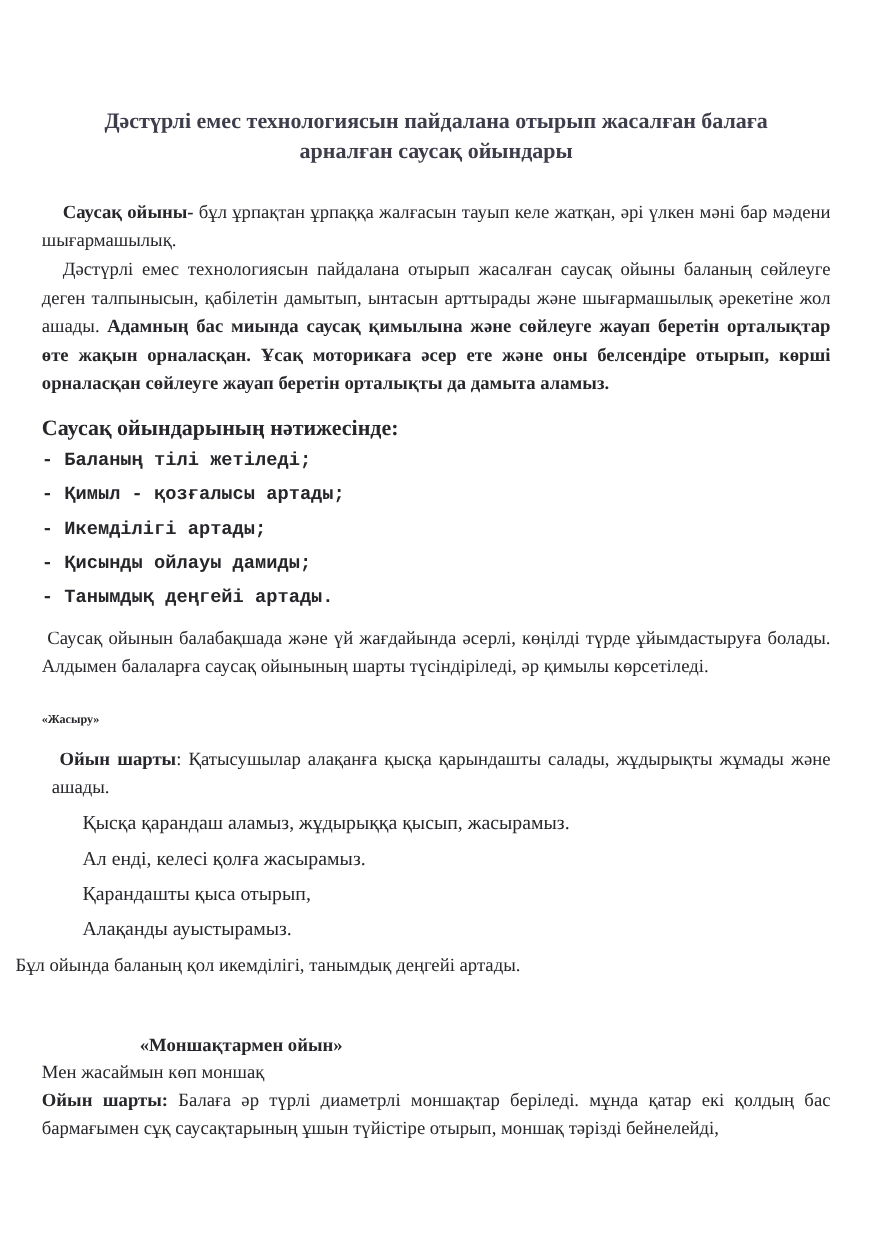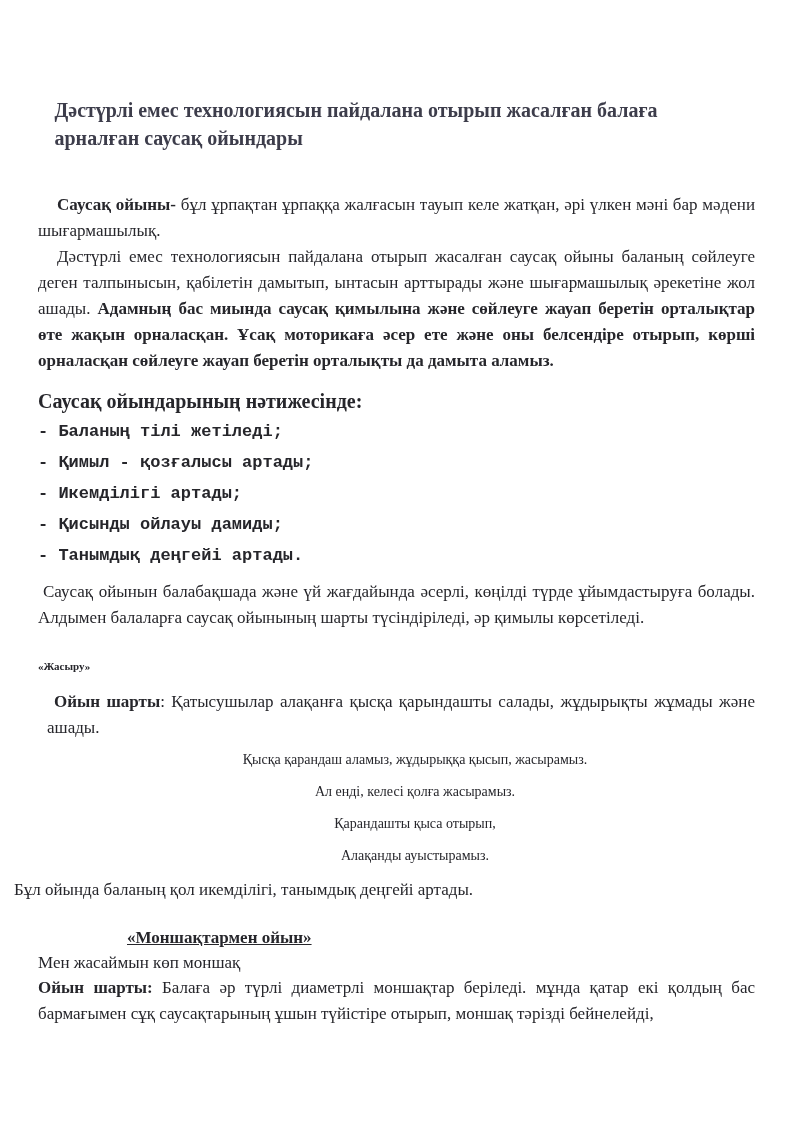--- a/index.html
+++ b/index.html
@@ -16,31 +16,32 @@
     box-sizing: border-box;
     padding: 96px 39px 0 38px;
     overflow: hidden;
     font-family: "Liberation Serif", "DejaVu Serif", serif;
     color: #26262b;
   }
   .doc-title {
     font-size: 20px;
     line-height: 28px;
     font-weight: bold;
+    text-align: center;
     color: #3d3d4b;
     margin: 0 auto;
     max-width: 684px;
   }
   .p {
     font-size: 17px;
     line-height: 26px;
     text-align: justify;
     margin: 0;
   }
-  .p-intro   { margin-top: 40px; text-indent: 19px; }
+  .p-intro   { margin-top: 28px; text-indent: 19px; }
   .p-about   { margin-top: 0;    text-indent: 19px; }
   .results-head {
     font-size: 20px;
     line-height: 26px;
     font-weight: bold;
     margin: 14px 0 0 0;
   }
   .result-item {
     font-size: 17px;
     line-height: 26px;
@@ -54,36 +55,34 @@
     line-height: 26px;
     font-weight: bold;
     margin: 22px 0 0 0;
   }
   .rule-1 {
     margin: 10px 0 0 -37px;
     text-indent: 7px;
     padding-left: 46px;
   }
   .verse-line {
-    font-size: 14px;
+    font-size: 18px;
     line-height: 26px;
     margin: 6px 0 0 37px;
-    text-align: center;
   }
   .conclusion {
     font-size: 17px;
     line-height: 26px;
     margin: 8px 0 0 -24px;
   }
   .game2-head {
     font-size: 17px;
     line-height: 26px;
     font-weight: bold;
-    margin: 22px 0 0 89px;
-    text-decoration: underline;
+    margin: 46px 0 0 89px;
   }
   .g2-verse {
     font-size: 17px;
     line-height: 23px;
     margin: 0;
   }
   .g2-verse-first { margin-top: 3px; }
   .rule-2 { margin-top: 1px; }
   b { font-weight: bold; }
 </style>

